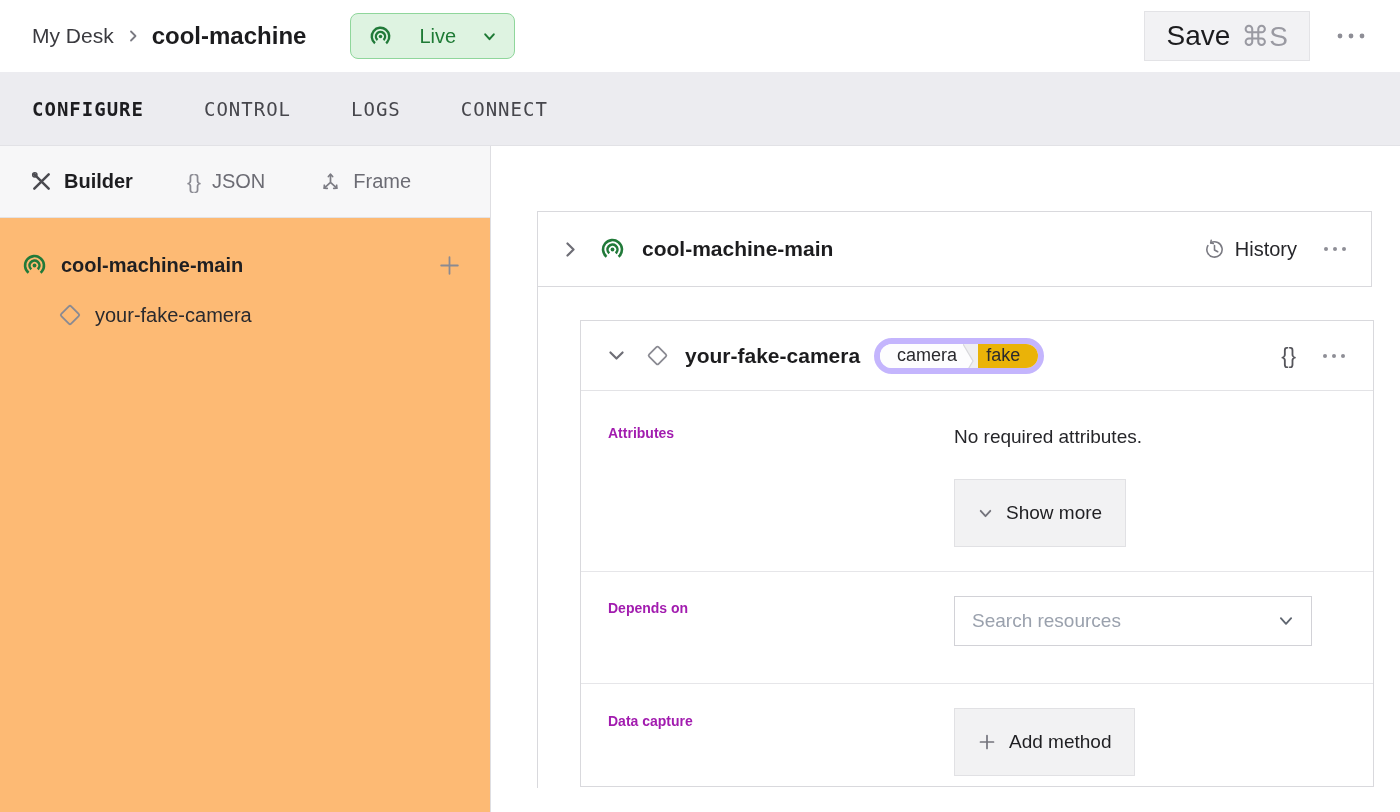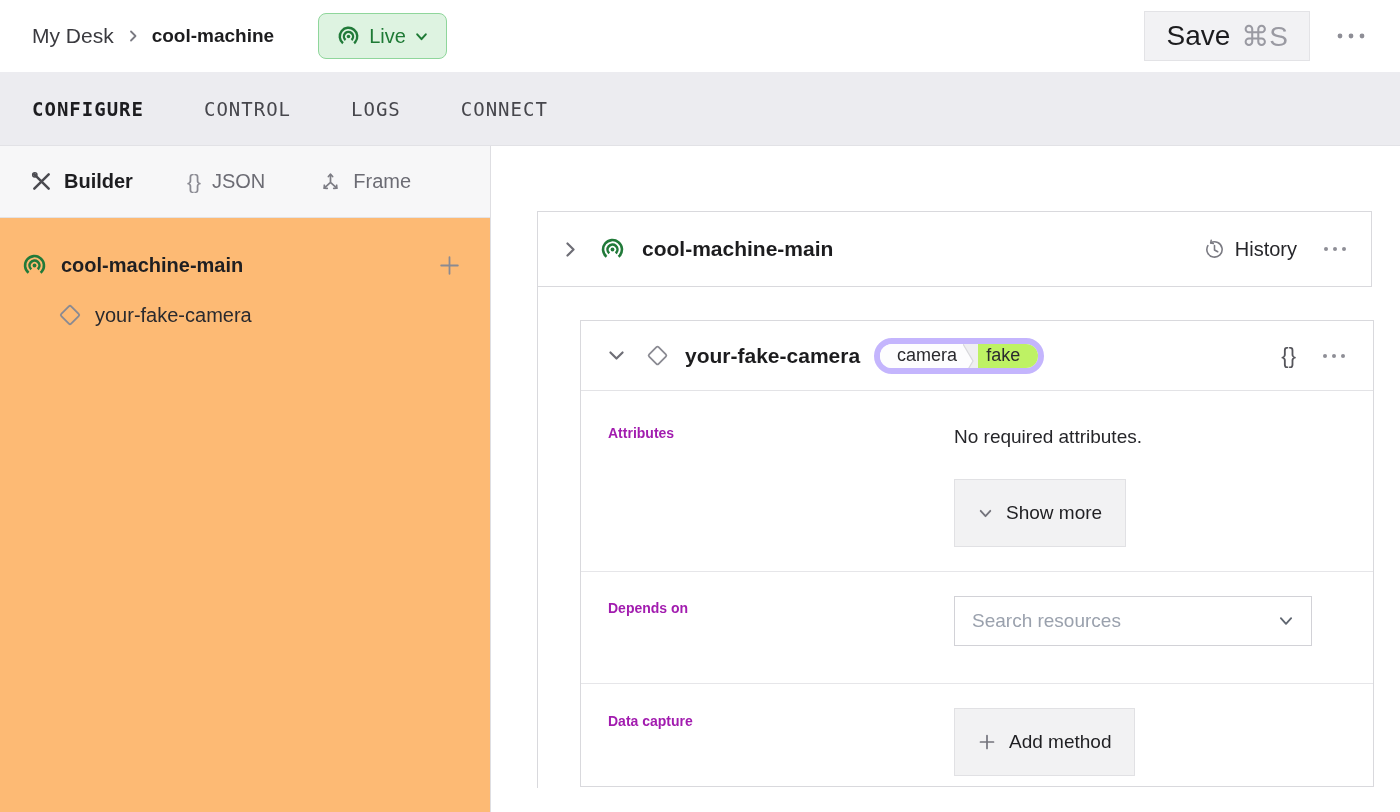--- a/index.html
+++ b/index.html
@@ -3,22 +3,22 @@
 <meta charset="utf-8">
 <style>
   * { margin:0; padding:0; box-sizing:border-box; }
   html,body { width:1400px; height:812px; background:#fff; overflow:hidden; }
   body { font-family:"Liberation Sans", sans-serif; color:#1f1f22; }
 
   
   .topbar { height:72px; background:#fff; display:flex; align-items:center; padding:0 34px 0 32px; }
   .crumb-root { font-size:21px; color:#3a3a3f; }
   .crumb-sep { margin:0 12px; display:flex; align-items:center; }
-  .crumb-current { font-size:19px; font-weight:700; color:#1c1c1e; }
-  .live-badge { margin-left:44px; display:inline-flex; align-items:center; gap:8px;
+  .crumb-current { font-size:24px; font-weight:700; color:#1c1c1e; }
+  .live-badge { margin-left:44px; display:inline-flex; align-items:center; gap:26px;
     background:#def3e1; border:1px solid #8fd69b; border-radius:8px; height:46px; padding:0 17px;
     color:#1e7a35; font-size:20px; cursor:pointer; }
   .spacer { flex:1; }
   .save-btn { display:inline-flex; align-items:center; gap:11px; background:#f2f2f4; border:1px solid #e3e3e6;
     height:50px; padding:0 21px; font-size:28px; color:#1c1c1e; cursor:pointer; }
   .save-shortcut { color:#9a9aa2; }
   .dots-btn { margin-left:26px; background:none; border:none; cursor:pointer; display:flex; align-items:center; }
 
   
   .tabbar { height:74px; background:#ececf0; border-bottom:1px solid #e2e2e6; display:flex; align-items:center; padding-left:32px; }
@@ -53,21 +53,21 @@
     font-size:20px; color:#26262a; }
 
   .component-card { position:absolute; left:89px; top:174px; width:794px; background:#fff; border:1px solid #d9d9dd; }
   .comp-header { height:70px; border-bottom:1px solid #e3e3e6; display:flex; align-items:center; padding:0 27px; }
   .comp-header .title { margin-left:15px; font-size:21px; font-weight:700; color:#1c1c1e; }
   .braces-big { font-size:22px; color:#55555b; background:none; border:none; cursor:pointer; font-family:"Liberation Sans",sans-serif; }
 
   .model-pill { margin-left:14px; display:inline-flex; align-items:stretch; height:36px;
     border:6px solid #c4b5fd; border-radius:999px; overflow:hidden; font-size:18px; color:#2a2a2e; }
   .model-pill .seg-a { background:#fdfdfe; display:flex; align-items:center; padding:0 6px 0 17px; }
-  .model-pill .seg-b { background:#bef264; display:flex; align-items:center; padding:0 18px 0 8px; }
+  .model-pill .seg-b { background:#eab308; display:flex; align-items:center; padding:0 18px 0 8px; }
 
   .section { display:flex; padding:0 27px; }
   .section + .section { border-top:1px solid #e6e6e9; }
   .section .sec-label { width:346px; flex-shrink:0; font-size:14px; font-weight:600; color:#a21caf; }
   .sec-attributes { height:180px; }
   .sec-attributes .sec-label { padding-top:34px; }
   .sec-attributes .sec-content { padding-top:35px; }
   .empty-text { font-size:19px; color:#26262a; }
   .ghost-btn { display:inline-flex; align-items:center; gap:13px; background:#f2f2f3; border:1px solid #e1e1e4;
     height:68px; padding:0 23px; font-size:19px; color:#1f1f22; cursor:pointer; }

